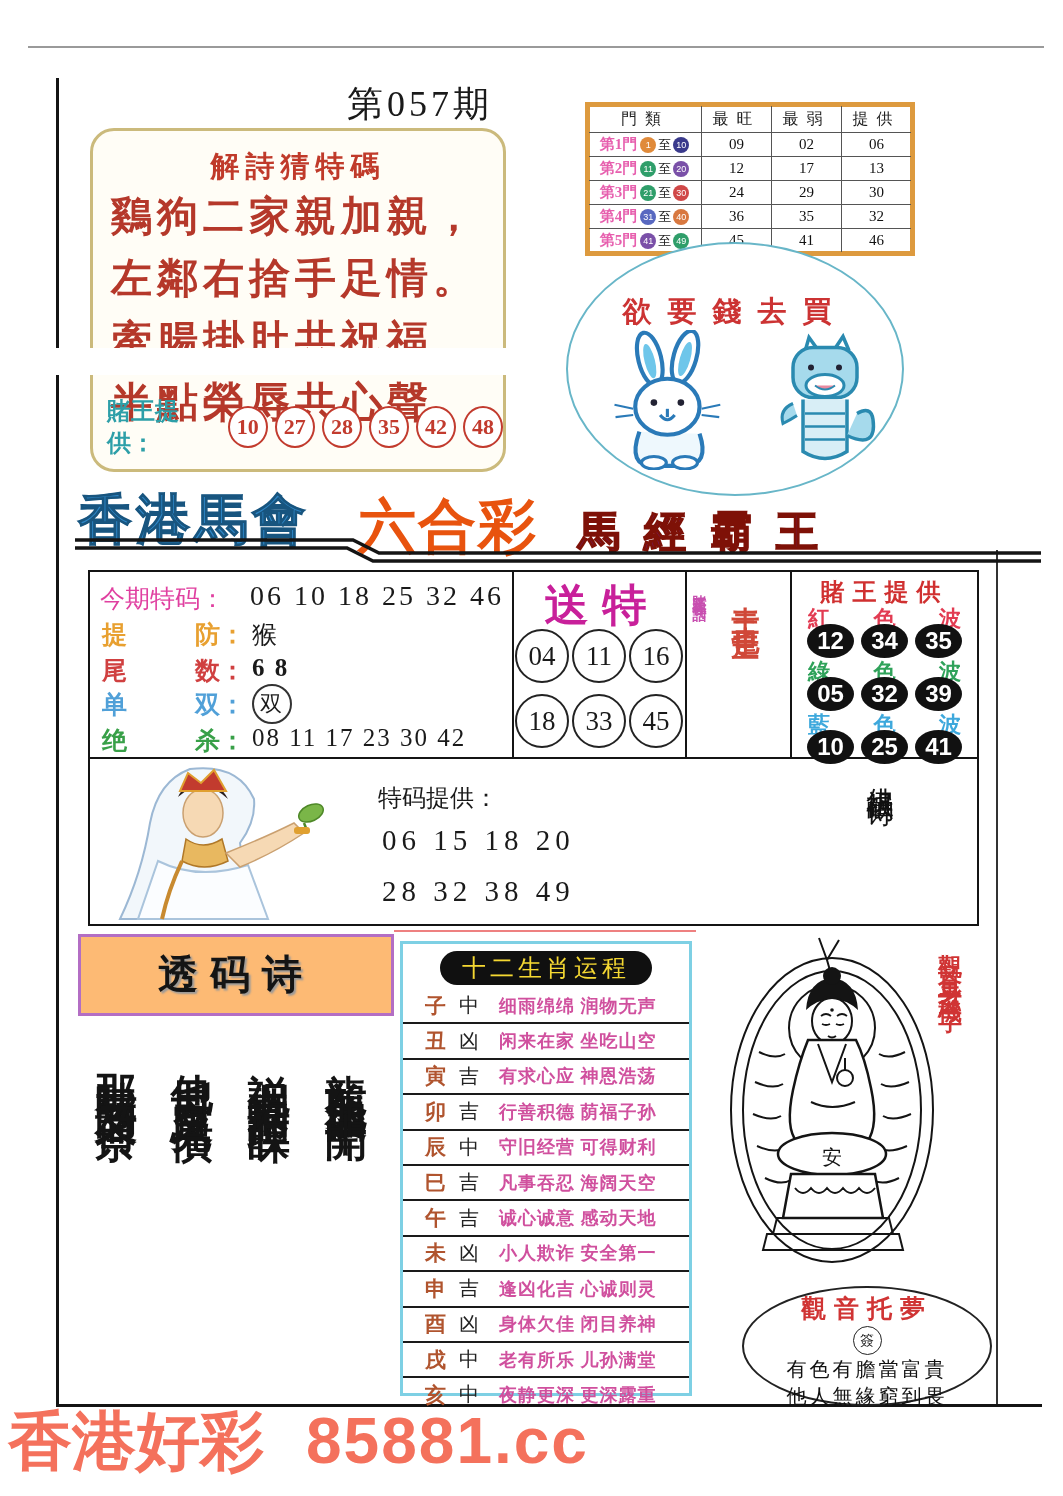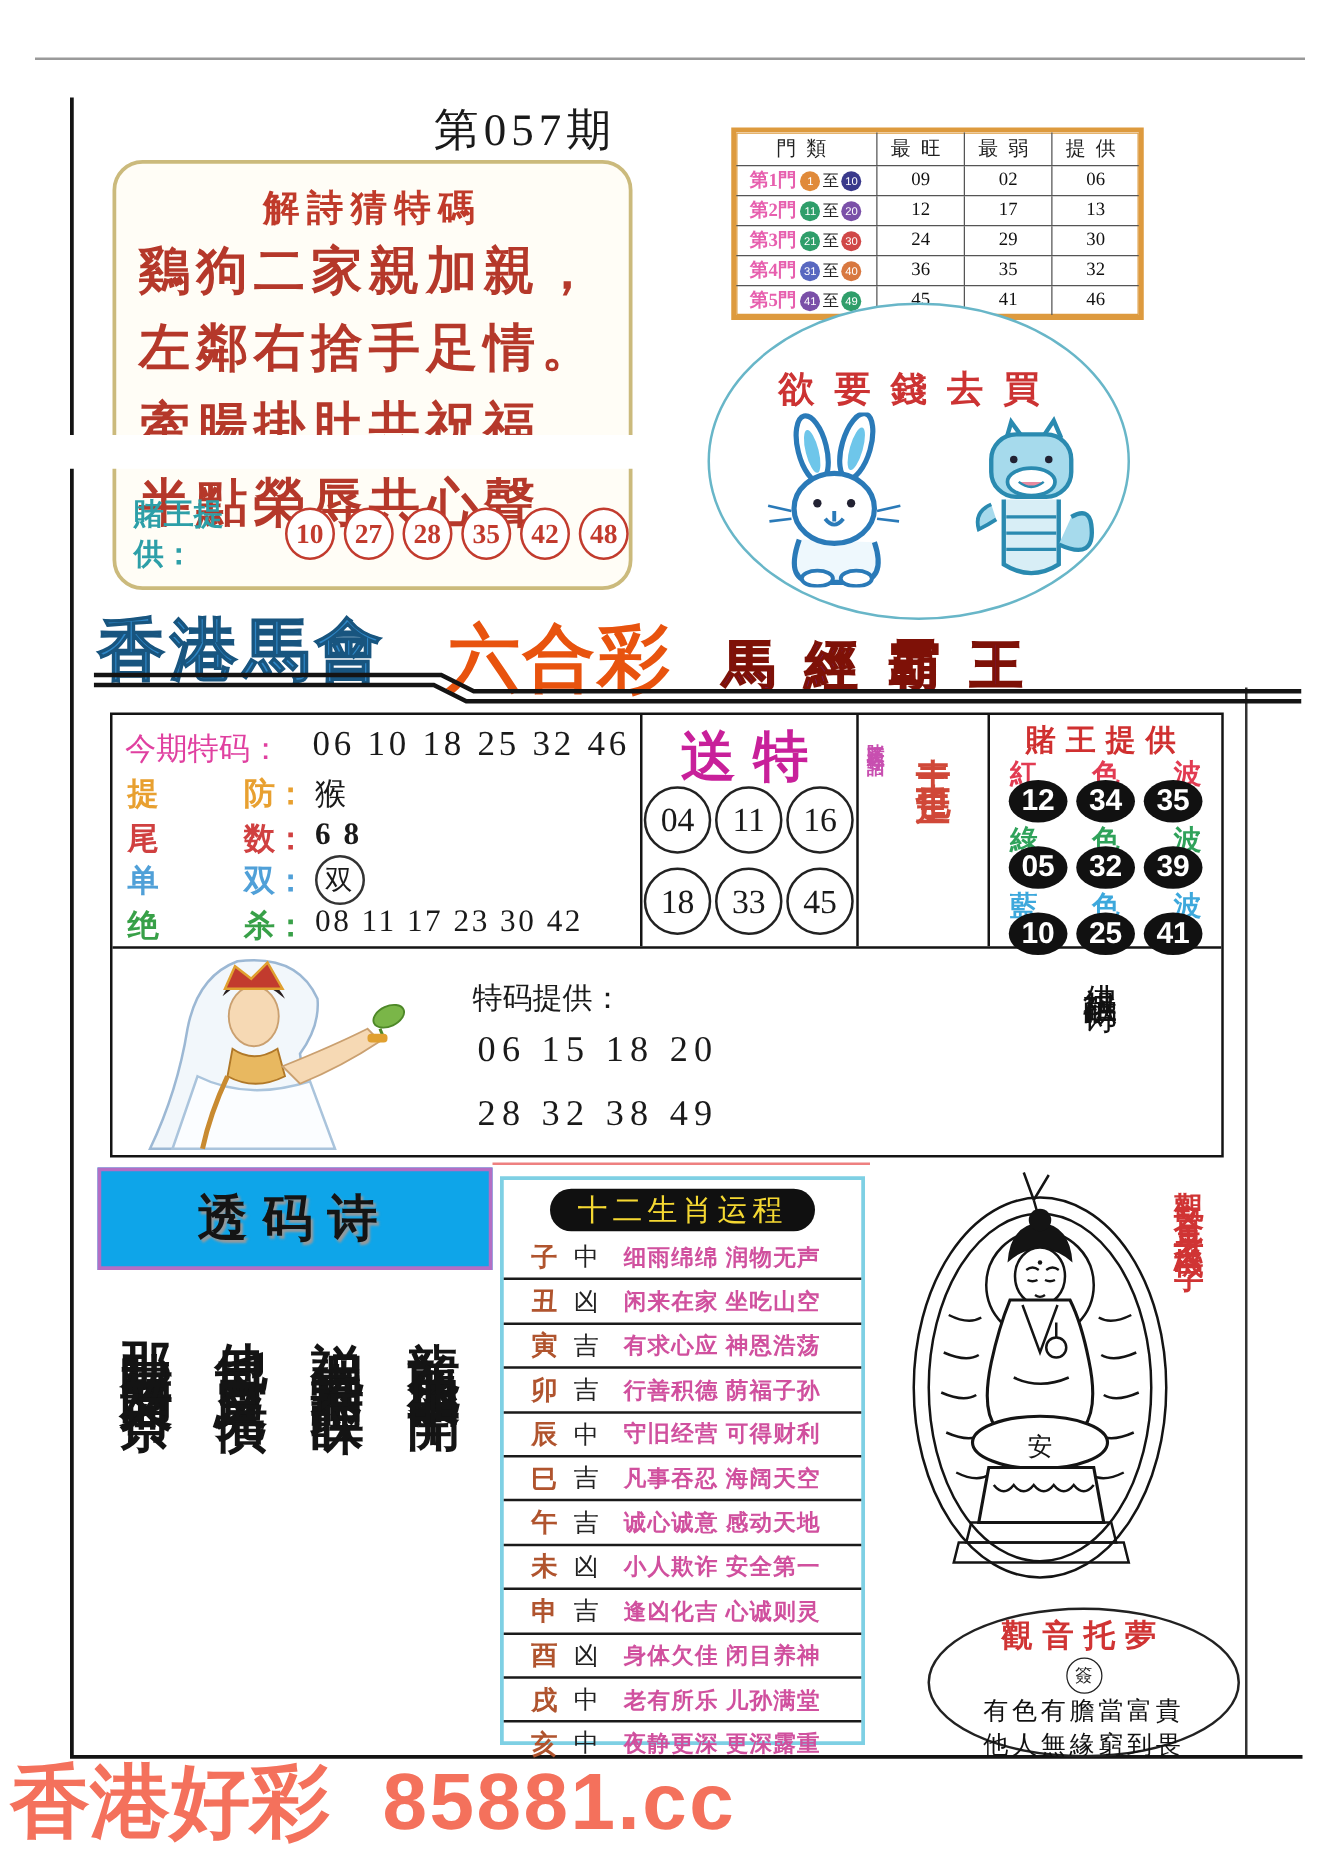--- a/index.html
+++ b/index.html
@@ -74,21 +74,21 @@
   .wv-nums{display:flex;justify-content:center;gap:7px;height:34px;margin-top:-2px;margin-bottom:-1px;}
   .bcirc{width:47px;height:34px;border-radius:50%;background:#111;color:#fff;display:flex;align-items:center;justify-content:center;
          font-size:24px;font-weight:bold;font-family:"Liberation Sans",sans-serif;}
   .offer-lbl{position:absolute;left:288px;top:210px;font-size:24px;color:#1a1a1a;}
   .offer-n1{position:absolute;left:292px;top:252px;font-size:29px;letter-spacing:5px;color:#1a1a1a;}
   .offer-n2{position:absolute;left:292px;top:303px;font-size:29px;letter-spacing:5px;color:#1a1a1a;}
   .orow-poem{position:absolute;left:495px;top:194px;font-size:25px;color:#111;letter-spacing:6px;line-height:39px;white-space:nowrap;}
   .fo-vert{position:absolute;left:772px;top:194px;height:152px;font-size:27px;color:#111;letter-spacing:3px;}
 
   
-  .tcbox{left:78px;top:934px;width:310px;height:76px;border:3px solid #b36ec4;background:#0ea5e9;}
+  .tcbox{left:78px;top:934px;width:310px;height:76px;border:3px solid #b36ec4;background:#fdba74;}
   .tcbox .t{width:100%;text-align:center;font-size:40px;font-weight:900;color:#141414;letter-spacing:12px;margin-top:10px;text-shadow:2px 2px 2px #999;}
   .pcol{position:absolute;top:1040px;height:360px;font-size:42px;color:#141414;letter-spacing:8px;font-weight:bold;}
   .pc0{left:88px;} .pc1{left:164px;} .pc2{left:241px;} .pc3{left:318px;}
 
   
   .pinktop{left:394px;top:930px;width:302px;height:0;border-top:2.5px solid #ee8080;}
   .ztable{left:400px;top:941px;width:292px;height:455px;border:3px solid #7ed0e4;background:#fff;box-sizing:border-box;}
   .zpill{width:212px;height:34px;margin:7px auto 4px auto;background:#101010;border-radius:17px;color:#f5d832;
          font-size:24px;font-weight:normal;letter-spacing:4px;display:flex;align-items:center;justify-content:center;}
   .zrow{display:flex;align-items:center;height:33.4px;border-bottom:2px solid #1a1a1a;padding-left:22px;}

